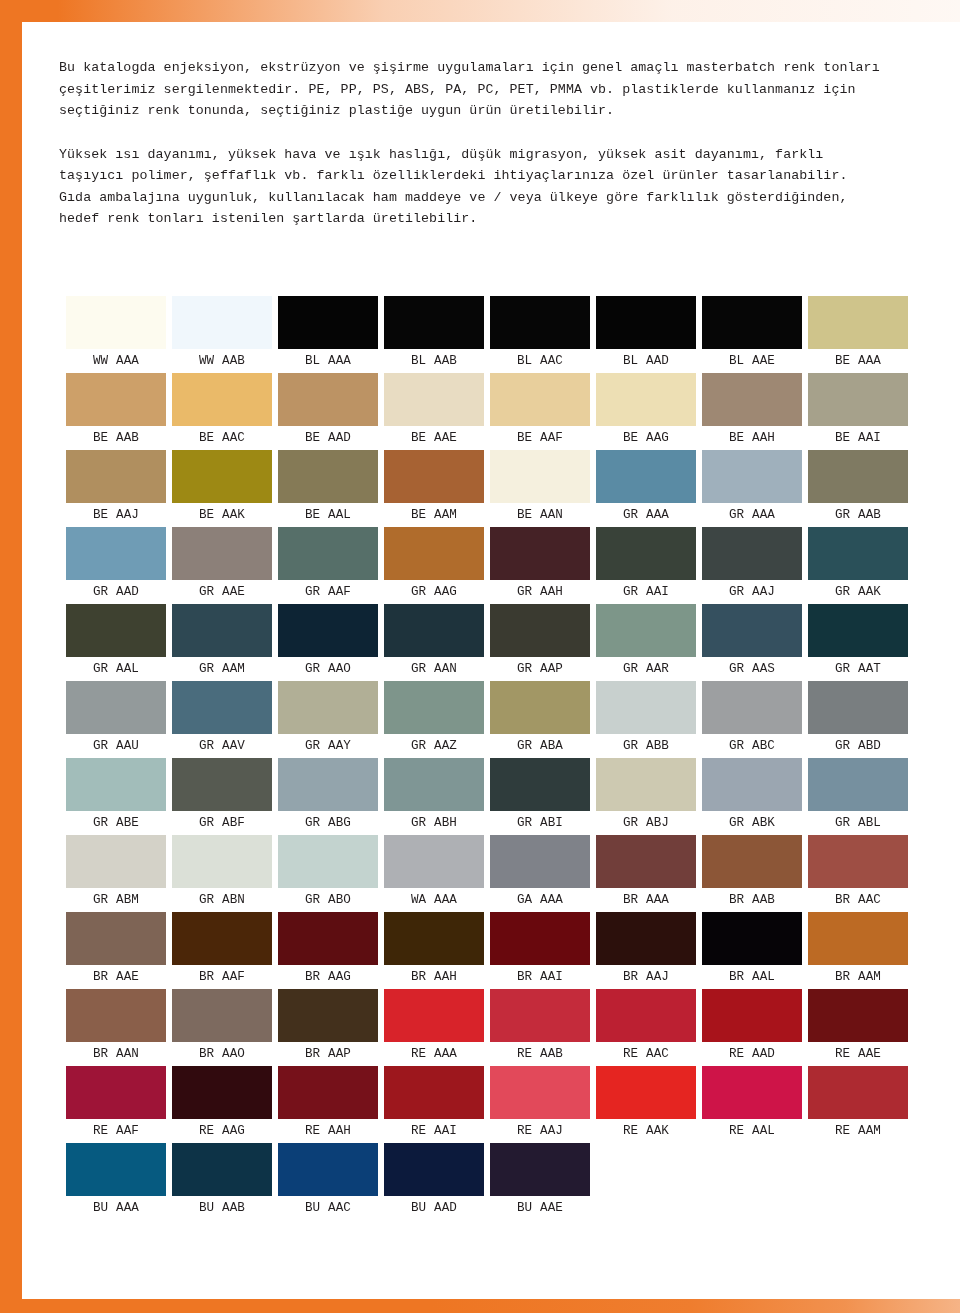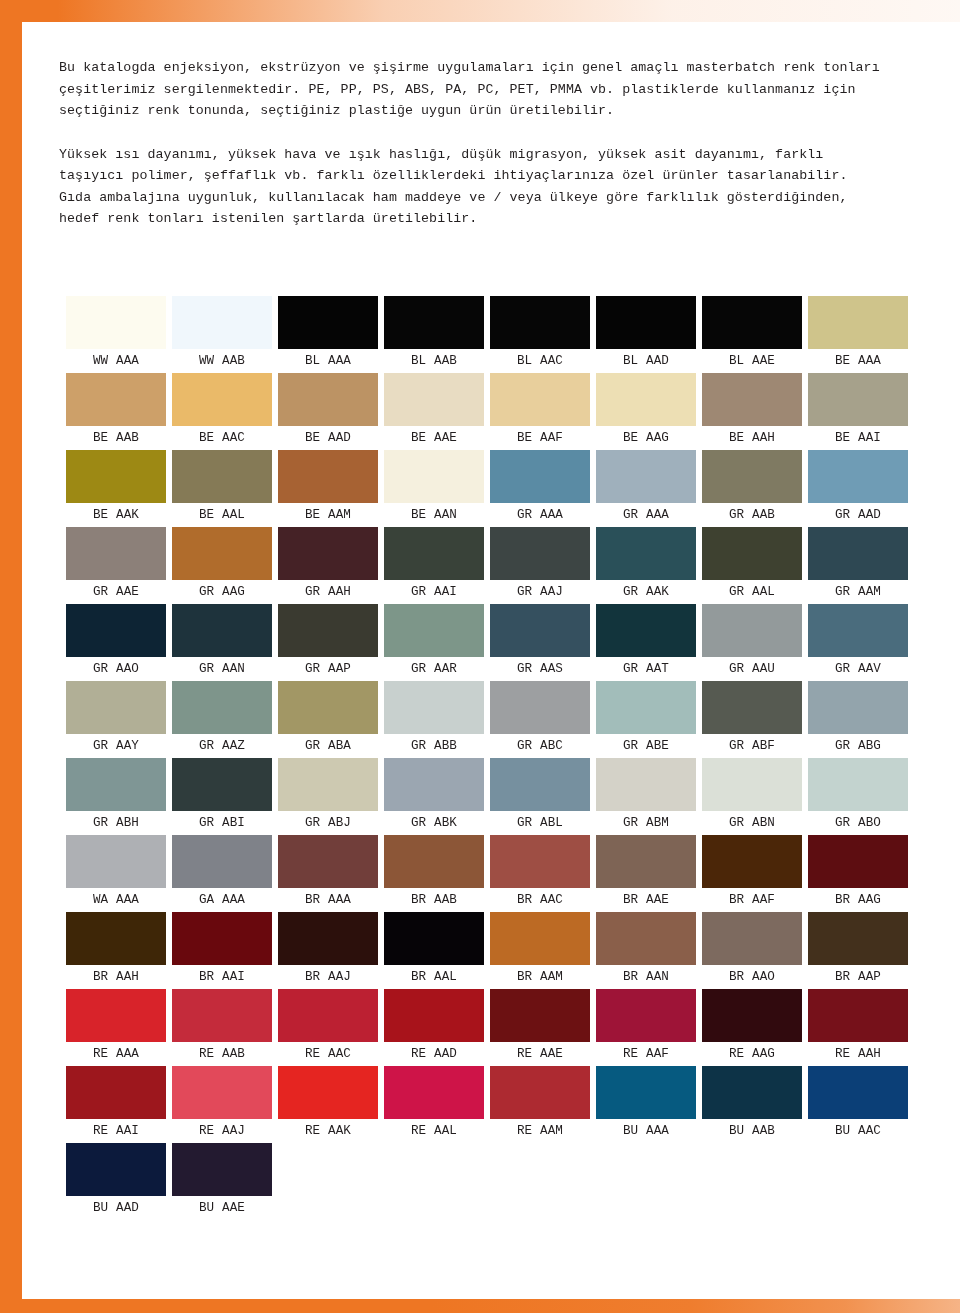--- a/index.html
+++ b/index.html
@@ -196,20 +196,24 @@
       </div>
       <div class="swatch-cell">
         <span class="swatch-chip" style="background-color: rgb(158, 136, 115);"></span>
         <span class="swatch-label">BE AAH</span>
       </div>
       <div class="swatch-cell">
         <span class="swatch-chip" style="background-color: rgb(166, 161, 139);"></span>
         <span class="swatch-label">BE AAI</span>
       </div>
       <div class="swatch-cell">
+        <span class="swatch-chip" style="background-color: rgb(176, 143, 95);"></span>
+        <span class="swatch-label">BE AAJ</span>
+      </div>
+      <div class="swatch-cell">
         <span class="swatch-chip" style="background-color: rgb(157, 137, 20);"></span>
         <span class="swatch-label">BE AAK</span>
       </div>
       <div class="swatch-cell">
         <span class="swatch-chip" style="background-color: rgb(133, 122, 86);"></span>
         <span class="swatch-label">BE AAL</span>
       </div>
       <div class="swatch-cell">
         <span class="swatch-chip" style="background-color: rgb(167, 98, 51);"></span>
         <span class="swatch-label">BE AAM</span>
@@ -232,20 +236,24 @@
       </div>
       <div class="swatch-cell">
         <span class="swatch-chip" style="background-color: rgb(111, 156, 181);"></span>
         <span class="swatch-label">GR AAD</span>
       </div>
       <div class="swatch-cell">
         <span class="swatch-chip" style="background-color: rgb(140, 128, 121);"></span>
         <span class="swatch-label">GR AAE</span>
       </div>
       <div class="swatch-cell">
+        <span class="swatch-chip" style="background-color: rgb(86, 111, 105);"></span>
+        <span class="swatch-label">GR AAF</span>
+      </div>
+      <div class="swatch-cell">
         <span class="swatch-chip" style="background-color: rgb(176, 108, 44);"></span>
         <span class="swatch-label">GR AAG</span>
       </div>
       <div class="swatch-cell">
         <span class="swatch-chip" style="background-color: rgb(69, 34, 38);"></span>
         <span class="swatch-label">GR AAH</span>
       </div>
       <div class="swatch-cell">
         <span class="swatch-chip" style="background-color: rgb(57, 66, 57);"></span>
         <span class="swatch-label">GR AAI</span>
@@ -312,20 +320,24 @@
       </div>
       <div class="swatch-cell">
         <span class="swatch-chip" style="background-color: rgb(200, 208, 206);"></span>
         <span class="swatch-label">GR ABB</span>
       </div>
       <div class="swatch-cell">
         <span class="swatch-chip" style="background-color: rgb(157, 159, 161);"></span>
         <span class="swatch-label">GR ABC</span>
       </div>
       <div class="swatch-cell">
+        <span class="swatch-chip" style="background-color: rgb(121, 126, 128);"></span>
+        <span class="swatch-label">GR ABD</span>
+      </div>
+      <div class="swatch-cell">
         <span class="swatch-chip" style="background-color: rgb(162, 189, 186);"></span>
         <span class="swatch-label">GR ABE</span>
       </div>
       <div class="swatch-cell">
         <span class="swatch-chip" style="background-color: rgb(86, 90, 81);"></span>
         <span class="swatch-label">GR ABF</span>
       </div>
       <div class="swatch-cell">
         <span class="swatch-chip" style="background-color: rgb(147, 164, 172);"></span>
         <span class="swatch-label">GR ABG</span>

